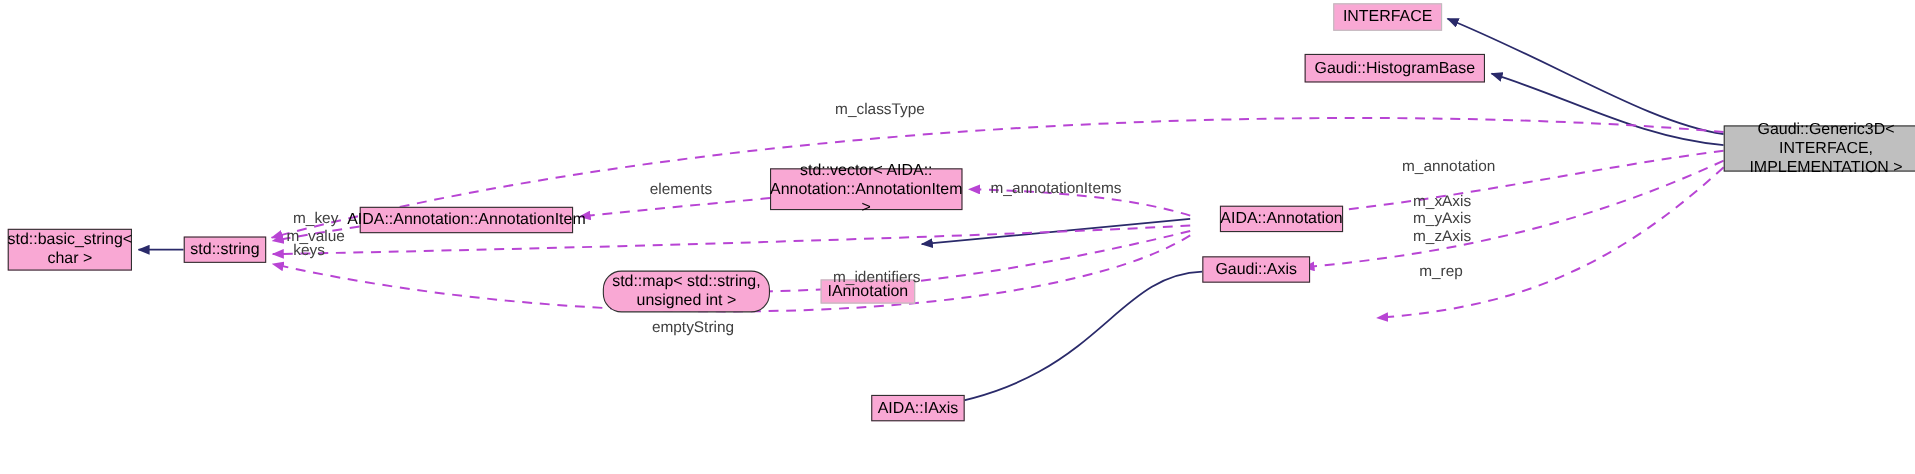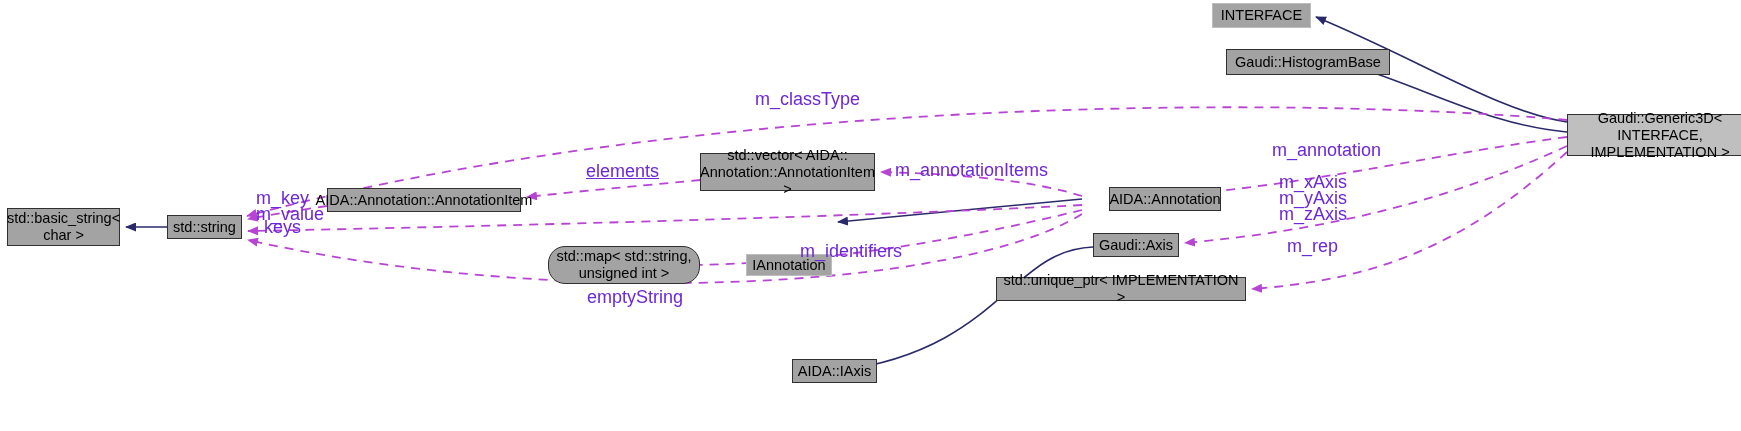--- a/index.html
+++ b/index.html
@@ -12,39 +12,40 @@
   #diagram{position:relative;width:1741px;height:431px;}
   #edges{position:absolute;left:0;top:0;width:1741px;height:431px;}
 
   .node{
     position:absolute;
     box-sizing:border-box;
     display:flex;
     align-items:center;
     justify-content:center;
     text-align:center;
-    background:#a3a3a3;
+    background:#f9a8d4;
     border:1px solid #2b2b2b;
     color:#000000;
     font-size:14.5px;
     line-height:17px;
     letter-spacing:0px;
     white-space:pre-line;
     padding:0 5px;
   }
   .node.solidborder{border:1px solid #303030;}
   .node.greyborder{border:1px solid #bdbdbd;}
   .node.filled{background:#bfbfbf;border:1px solid #303030;}
 
   .edge-label{
     position:absolute;
-    font-size:18px;
+    font-size:14px;
     line-height:16px;
-    color:#6d28d9;
+    color:#404040;
     white-space:pre-line;
+    text-align:center;
   }
 </style>
 </head>
 <body>
 
 <div id="diagram">
 
   <svg id="edges" viewBox="0 0 1741 431" xmlns="http://www.w3.org/2000/svg">
     <defs>
       <marker id="navyArrow" markerWidth="11" markerHeight="9" refX="10" refY="4.5" orient="auto" markerUnits="userSpaceOnUse">
@@ -86,44 +87,43 @@
 
       <path d="M1082,205 C900,215 520,226 248,231" marker-end="url(#purpleArrow)"></path>
 
       <path d="M1082,210 C960,240 820,264 687,265" marker-end="url(#purpleArrow)"></path>
 
       <path d="M1082,214 C960,290 560,310 248,240" marker-end="url(#purpleArrow)"></path>
     </g>
   </svg>
 
   <div class="node greyborder" style="left:1212px;top:3px;width:99px;height:25px;">INTERFACE</div>
-  <div class="node solidborder" style="left:1186px;top:49px;width:164px;height:26px;margin-left:40px;">Gaudi::HistogramBase</div>
+  <div class="node solidborder" style="left:1186px;top:49px;width:164px;height:26px;">Gaudi::HistogramBase</div>
   <div class="node filled" style="left:1567px;top:114px;width:186px;height:42px;">Gaudi::Generic3D&lt; INTERFACE,
 IMPLEMENTATION &gt;</div>
   <div class="node solidborder" style="left:327px;top:188px;width:194px;height:24px;">AIDA::Annotation::AnnotationItem</div>
   <div class="node solidborder" style="left:700px;top:153px;width:175px;height:38px;">std::vector&lt; AIDA::
 Annotation::AnnotationItem &gt;</div>
   <div class="node solidborder" style="left:1082px;top:187px;width:112px;height:24px;margin-left:27px;">AIDA::Annotation</div>
   <div class="node solidborder" style="left:7px;top:208px;width:113px;height:38px;">std::basic_string&lt;
 char &gt;</div>
   <div class="node solidborder" style="left:167px;top:215px;width:75px;height:24px;">std::string</div>
   <div class="node greyborder" style="left:746px;top:212px;width:86px;height:22px;margin-top:42px;">IAnnotation</div>
-  <div class="node solidborder" style="left:1093px;top:233px;width:86px;height:24px;">Gaudi::Axis</div>
+  <div class="node solidborder" style="left:1093px;top:233px;width:98px;height:24px;">Gaudi::Axis</div>
   <div class="node solidborder" style="left:548px;top:246px;width:152px;height:38px;border-radius:17px;">std::map&lt; std::string,
 unsigned int &gt;</div>
-  <div class="node solidborder" style="left:996px;top:277px;width:250px;height:24px;">std::unique_ptr&lt; IMPLEMENTATION &gt;</div>
   <div class="node solidborder" style="left:747px;top:359px;width:85px;height:24px;margin-left:45px;">AIDA::IAxis</div>
 
   <div class="edge-label" style="left:755px;top:91px;width:90px;">m_classType</div>
   <div class="edge-label" style="left:1272px;top:142px;width:90px;">m_annotation</div>
-  <div class="edge-label" style="left:586px;top:163px;width:66px;text-decoration:underline;">elements</div>
+  <div class="edge-label" style="left:586px;top:163px;width:66px;">elements</div>
   <div class="edge-label" style="left:895px;top:162px;width:130px;">m_annotationItems</div>
   <div class="edge-label" style="left:1279px;top:174px;width:64px;">m_xAxis
 m_yAxis
 m_zAxis</div>
   <div class="edge-label" style="left:256px;top:190px;width:62px;">m_key
 m_value</div>
   <div class="edge-label" style="left:264px;top:219px;width:34px;">keys</div>
   <div class="edge-label" style="left:1287px;top:238px;width:46px;">m_rep</div>
-  <div class="edge-label" style="left:752px;top:243px;width:90px;margin-left:48px;">m_identifiers</div>
+  <div class="edge-label" style="left:752px;top:243px;width:90px;">m_identifiers</div>
   <div class="edge-label" style="left:587px;top:289px;width:86px;">emptyString</div>
 
 </div>
 
 </body></html>

